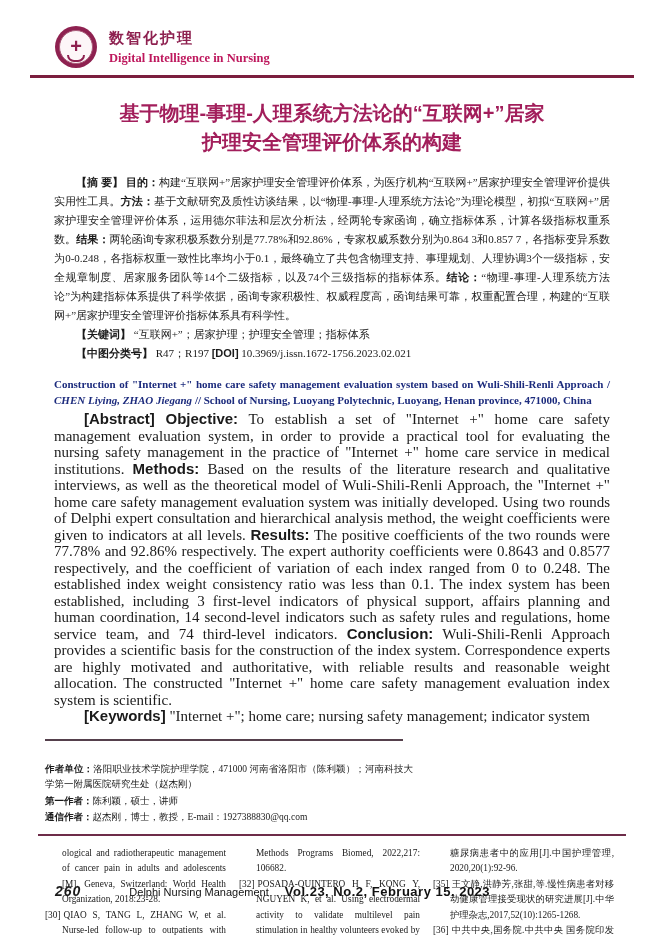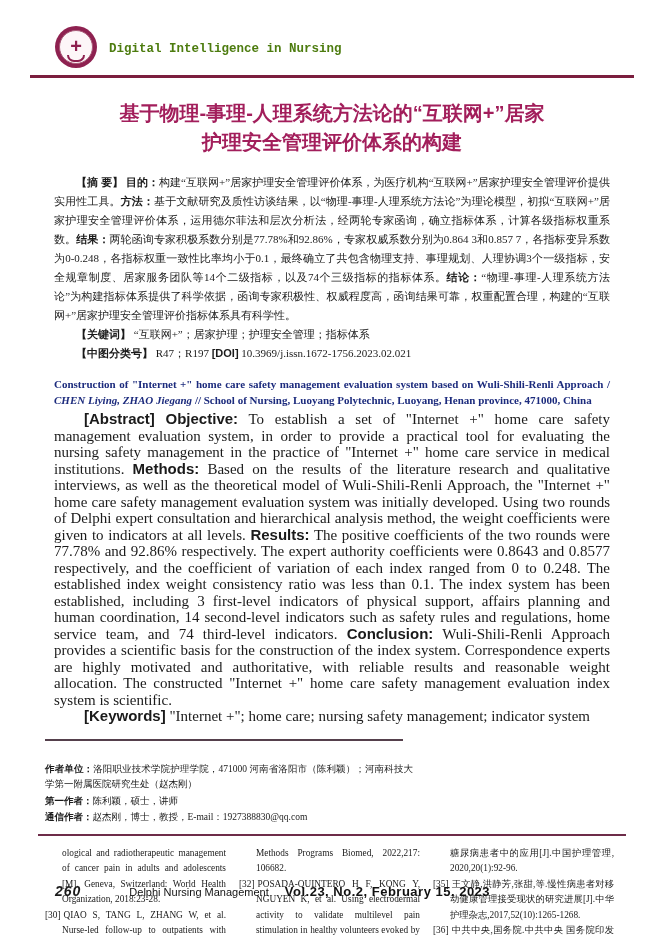--- a/index.html
+++ b/index.html
@@ -8,21 +8,21 @@
   .page { position:relative; width:664px; height:939px; background:#ffffff; overflow:hidden; }
 
   
   .header { display:flex; align-items:center; padding:26px 0 0 55px; }
   .logo { width:42px; height:42px; border-radius:50%; background:#8e2150; position:relative; flex:0 0 42px; }
   .logo .inner { position:absolute; left:4px; top:4px; width:34px; height:34px; border-radius:50%; background:#fdf6f8; border:1.5px solid #a95c79; }
   .logo .cross { position:absolute; left:50%; top:50%; transform:translate(-50%,-54%); color:#8e2150; font-size:20px; font-weight:bold; font-family:"Liberation Sans",sans-serif; }
   .logo .hands { position:absolute; left:50%; bottom:6px; transform:translateX(-50%); width:18px; height:7px; border-radius:0 0 10px 10px; border:2px solid #8e2150; border-top:none; }
   .header-text { margin-left:12px; }
   .header-cn { font-family:"Liberation Sans",sans-serif; font-weight:bold; font-size:15px; color:#8e2150; letter-spacing:2px; }
-  .header-en { font-family:Liberation Mono, monospace; font-weight:bold; font-size:12.5px; color:#4d7c0f; margin-top:3px; }
+  .header-en { font-family:Liberation Serif, serif; font-weight:bold; font-size:12.5px; color:#be185d; margin-top:3px; }
   .header-rule { margin:7px 30px 0 30px; height:3px; background:#7b1e3e; }
 
   
   .title { margin-top:21px; text-align:center; font-family:"Liberation Sans",sans-serif; font-weight:bold; font-size:20px; line-height:29px; color:#a21e5b; }
   .authors { margin-top:14px; text-align:center; font-size:12px; font-weight:bold; color:#7e2244; letter-spacing:3px; }
 
   
   .cn-abstract { margin:16px 54px 0 54px; font-size:11px; line-height:19px; text-align:justify; }
   .cn-abstract p.ab { text-indent:2em; }
   .blab { font-family:Liberation Sans, sans-serif; font-weight:bold; }
@@ -58,20 +58,21 @@
 
 <div class="page">
 
   <div class="header">
     <div class="logo">
       <div class="inner"></div>
       <div class="cross">+</div>
       <div class="hands"></div>
     </div>
     <div class="header-text">
+      <div class="header-cn">数智化护理</div>
       <div class="header-en">Digital Intelligence in Nursing</div>
     </div>
   </div>
   <div class="header-rule"></div>
 
   <div class="title">
     <div>基于物理-事理-人理系统方法论的“互联网+”居家</div>
     <div>护理安全管理评价体系的构建</div>
   </div>
 

